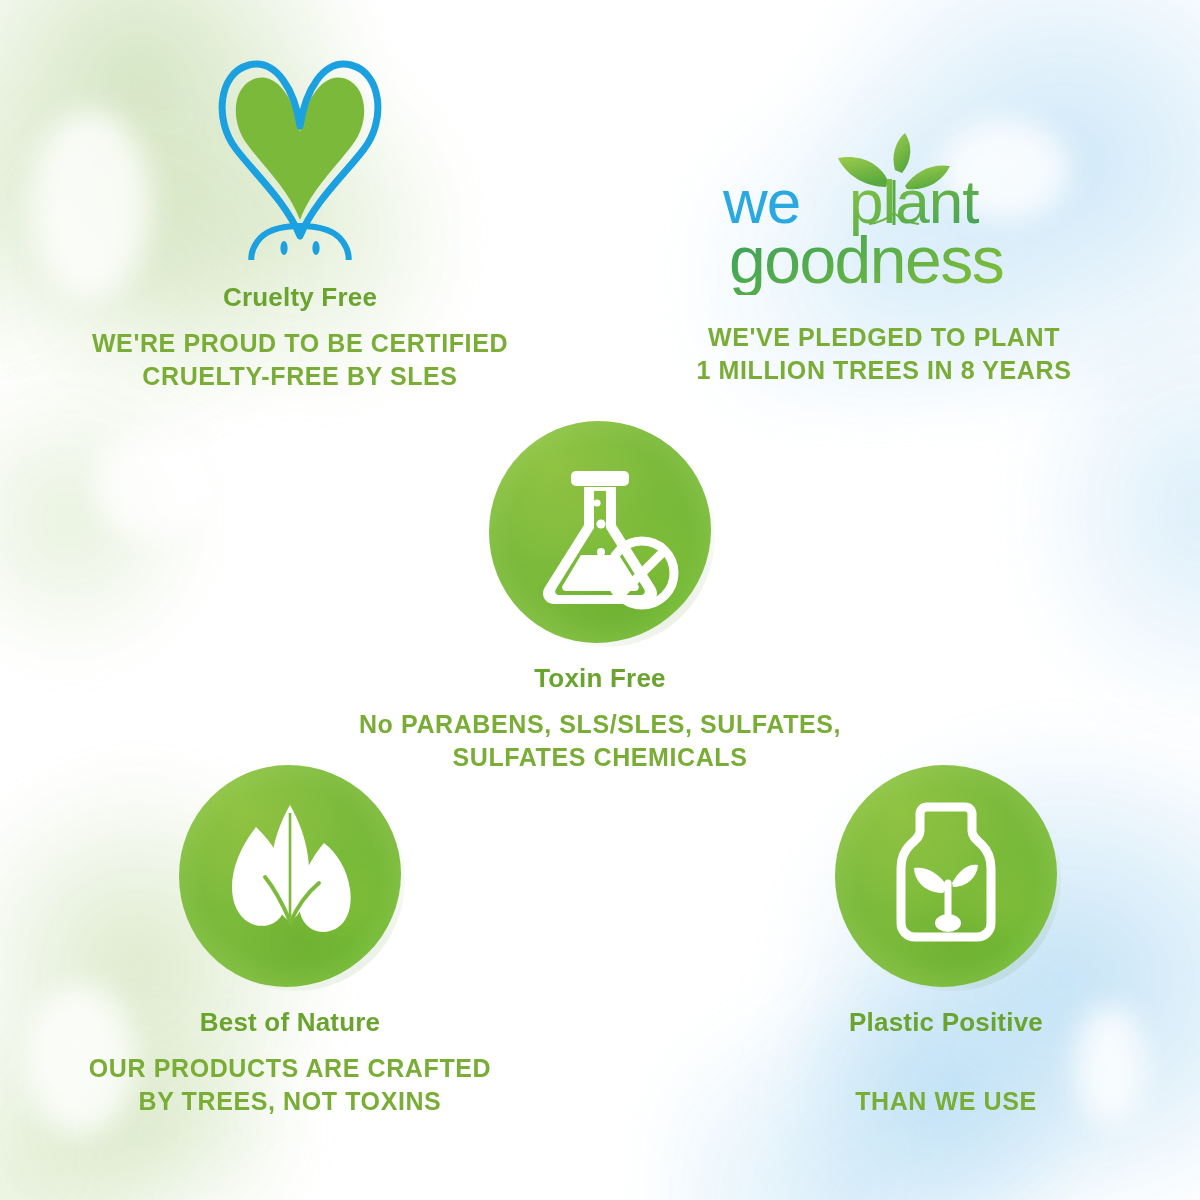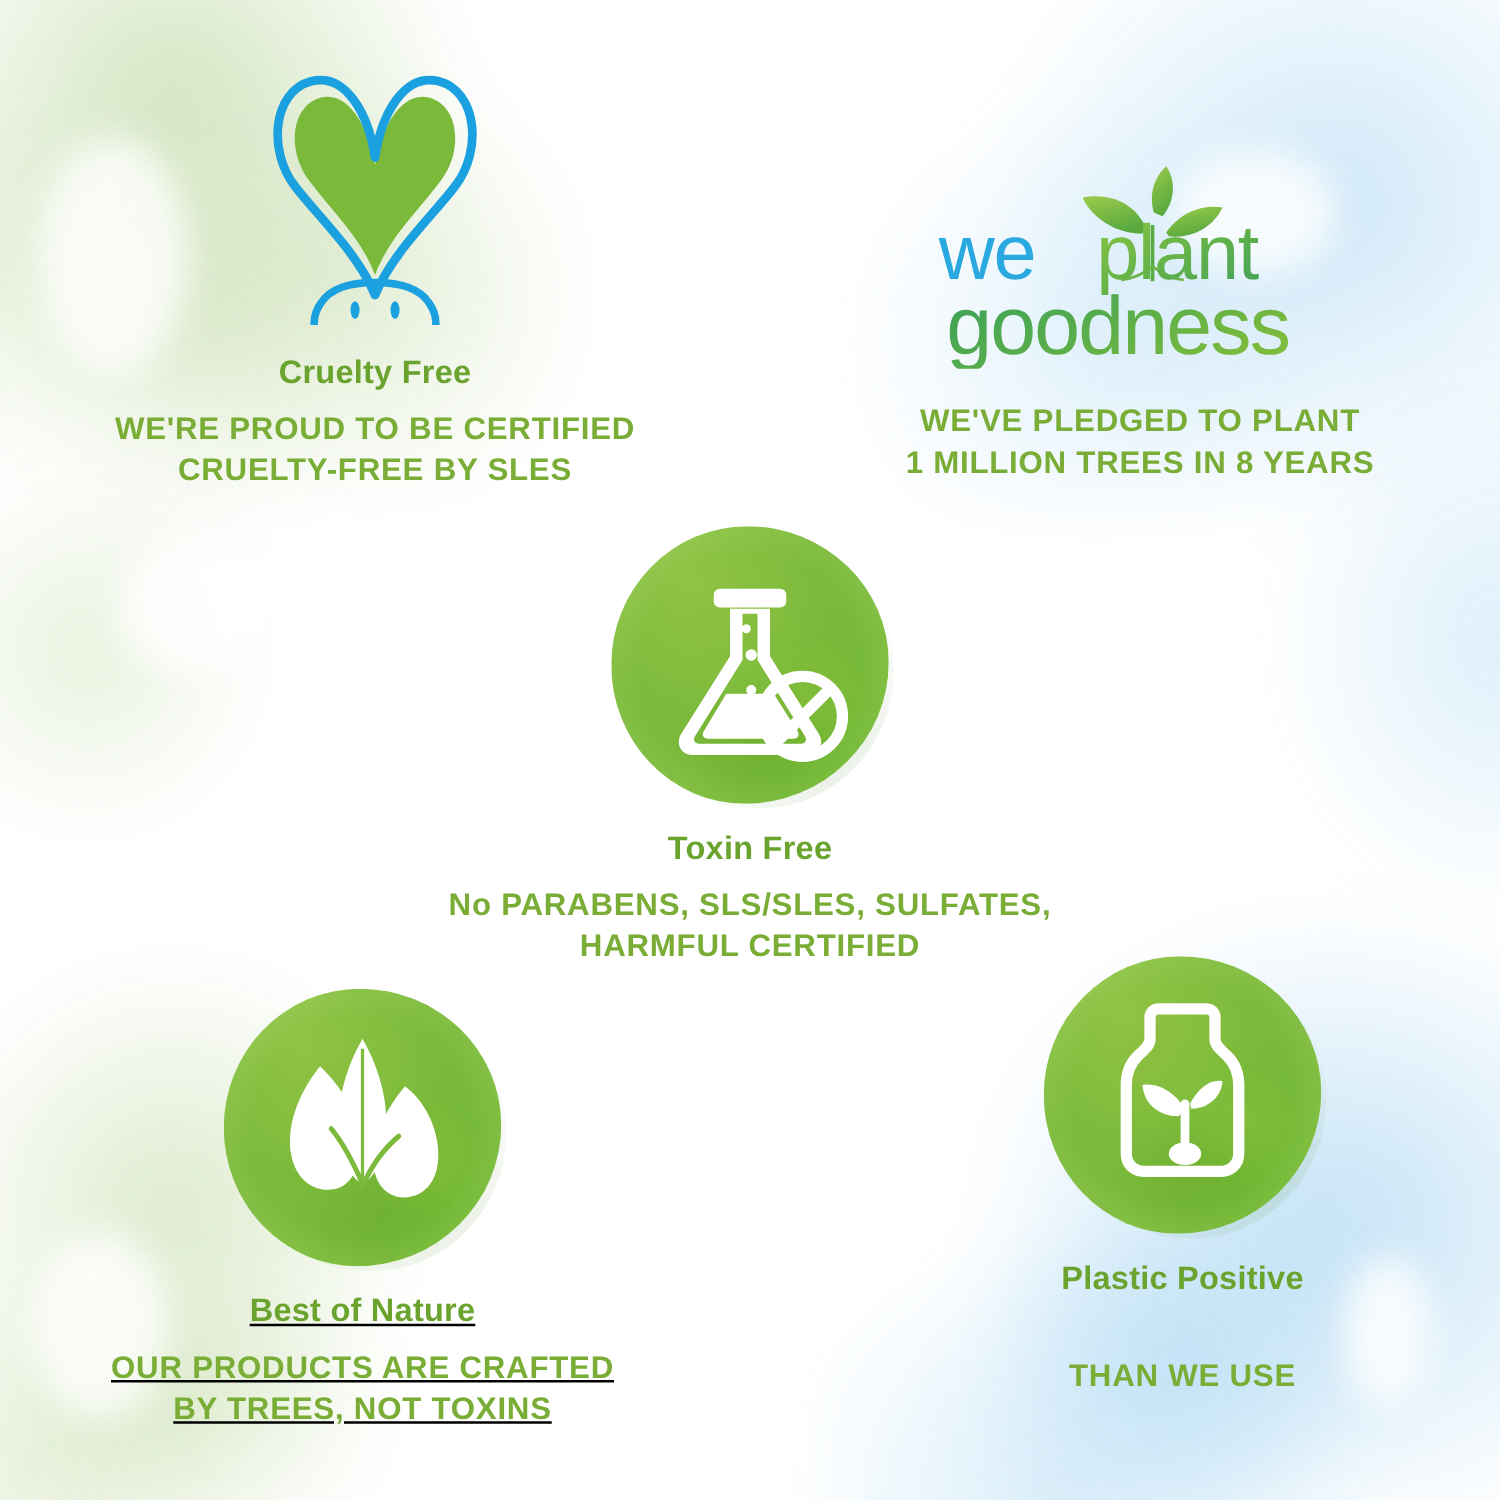--- a/index.html
+++ b/index.html
@@ -146,23 +146,23 @@
   }
 
   
   .peta-logo { width: 230px; height: 220px; margin: 0 auto 22px auto; display:block; }
 
   
   .wpg-logo { width: 330px; height: 170px; margin: 0 auto 26px auto; display:block; }
 
   
   #badge-cruelty  { left: 40px;  top: 40px;  width: 520px; }
-  #badge-weplant  { left: 652px; top: 125px; width: 520px; }
+  #badge-weplant  { left: 624px; top: 125px; width: 520px; }
   #badge-toxin    { left: 340px; top: 421px; width: 520px; }
-  #badge-nature   { left: 30px;  top: 791px; width: 520px; text-decoration: underline; }
+  #badge-nature   { left: 30px;  top: 765px; width: 520px; }
   #badge-plastic  { left: 696px; top: 765px; width: 500px; }
 </style>
 </head>
 <body>
 
 <div class="page">
 
   <div class="bg-layer">
     <div class="wash wash-green-tl"></div>
     <div class="wash wash-green-tl2"></div>
@@ -297,21 +297,21 @@
         <g>
           <circle cx="153" cy="152" r="32" fill="none" stroke="#ffffff" stroke-width="9"></circle>
           <line x1="133" y1="172" x2="173" y2="132" stroke="#ffffff" stroke-width="9" stroke-linecap="round"></line>
         </g>
       </svg>
     </div>
 
     <p class="badge-title">Toxin Free</p>
     <p class="badge-desc">
       <span>No PARABENS, SLS/SLES, SULFATES,</span><br>
-      <span>HARMFUL CERTIFIED</span>
+      <span>SULFATES CHEMICALS</span>
     </p>
   </div>
 
   <div class="badge" id="badge-nature">
 
     <div class="medallion">
       <div class="blob"></div>
       <svg viewBox="0 0 222 222">
         <g fill="#ffffff">
 

